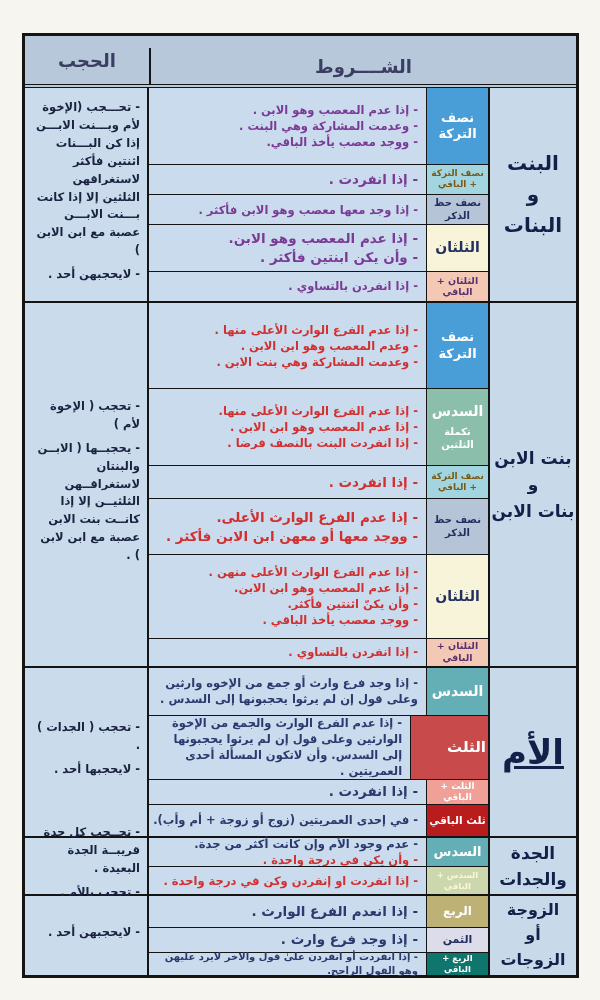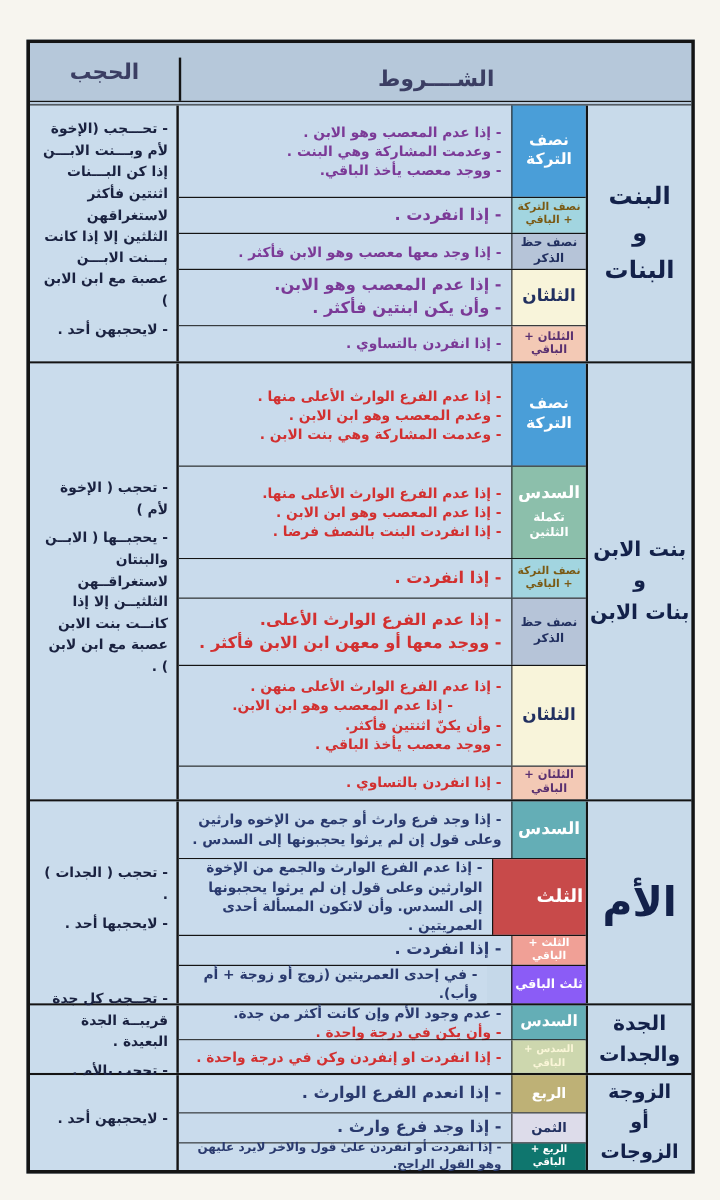--- a/index.html
+++ b/index.html
@@ -138,41 +138,41 @@
                 <div class="cond-line big" style="color: rgb(210, 48, 48);">- إذا عدم الفرع الوارث الأعلى.</div>
                 <div class="cond-line big" style="color: rgb(210, 48, 48);">- ووجد معها أو معهن ابن الابن فأكثر .</div>
               </div>
             </div>
             <div class="crow" style="flex: 84 1 0px;">
               <div class="share-cell" style="background: rgb(248, 244, 218); color: rgb(34, 48, 96); font-size: 14px;">
                 <div class="share-label">الثلثان</div>
               </div>
               <div class="cond-cell">
                 <div class="cond-line" style="color: rgb(210, 48, 48);">- إذا عدم الفرع الوارث الأعلى منهن .</div>
-                <div class="cond-line" style="color: rgb(210, 48, 48); text-align: center;">- إذا عدم المعصب وهو ابن الابن.</div>
+                <div class="cond-line" style="color: rgb(210, 48, 48);">- إذا عدم المعصب وهو ابن الابن.</div>
                 <div class="cond-line" style="color: rgb(210, 48, 48);">- وأن يكنّ اثنتين فأكثر.</div>
                 <div class="cond-line" style="color: rgb(210, 48, 48);">- ووجد معصب يأخذ الباقي .</div>
               </div>
             </div>
             <div class="crow" style="flex: 28 1 0px;">
               <div class="share-cell" style="background: rgb(243, 201, 181); color: rgb(90, 48, 112); font-size: 9.5px;">
                 <div class="share-label">الثلثان + الباقي</div>
               </div>
               <div class="cond-cell">
                 <div class="cond-line" style="color: rgb(210, 48, 48);">- إذا انفردن بالتساوي .</div>
               </div>
             </div>
           </div>
           <div class="hajb-cell">
             <div class="hajb-line">- تحجب ( الإخوة لأم )</div>
             <div class="hajb-line">- يحجبــها ( الابــن والبنتان لاستغراقــهن الثلثيــن إلا إذا كانــت بنت الابن عصبة مع ابن لابن ) .</div>
           </div>
         </div>
         <div class="block" style="height: 170px;">
-          <div class="heir-cell" style="font-size: 34px;">
+          <div class="heir-cell" style="font-size: 34px; text-decoration: underline;">
             <div class="heir-line">الأم</div>
           </div>
           <div class="rows">
             <div class="crow" style="flex: 48 1 0px;">
               <div class="share-cell" style="background: rgb(100, 174, 182); color: rgb(255, 255, 255); font-size: 14px;">
                 <div class="share-label">السدس</div>
               </div>
               <div class="cond-cell">
                 <div class="cond-line" style="color: rgb(42, 58, 110);">- إذا وجد فرع وارث أو جمع من الإخوه وارثين وعلى قول إن لم يرثوا يحجبونها إلى السدس .</div>
               </div>
@@ -187,21 +187,21 @@
             </div>
             <div class="crow" style="flex: 25 1 0px;">
               <div class="share-cell" style="background: rgb(240, 160, 150); color: rgb(255, 255, 255); font-size: 9px;">
                 <div class="share-label">الثلث + الباقي</div>
               </div>
               <div class="cond-cell">
                 <div class="cond-line big" style="color: rgb(42, 58, 110);">- إذا انفردت .</div>
               </div>
             </div>
             <div class="crow" style="flex: 32 1 0px;">
-              <div class="share-cell" style="background: #8b5cf6; color: rgb(255, 255, 255); font-size: 10.5px; margin-left: 20px;">
+              <div class="share-cell" style="background: #b91c1c; color: rgb(255, 255, 255); font-size: 10.5px;">
                 <div class="share-label">ثلث الباقي</div>
               </div>
               <div class="cond-cell">
                 <div class="cond-line" style="color: rgb(42, 58, 110);">- في إحدى العمريتين (زوج أو زوجة + أم وأب).</div>
               </div>
             </div>
           </div>
           <div class="hajb-cell">
             <div class="hajb-line">- تحجب ( الجدات ) .</div>
             <div class="hajb-line">- لايحجبها أحد .</div>

